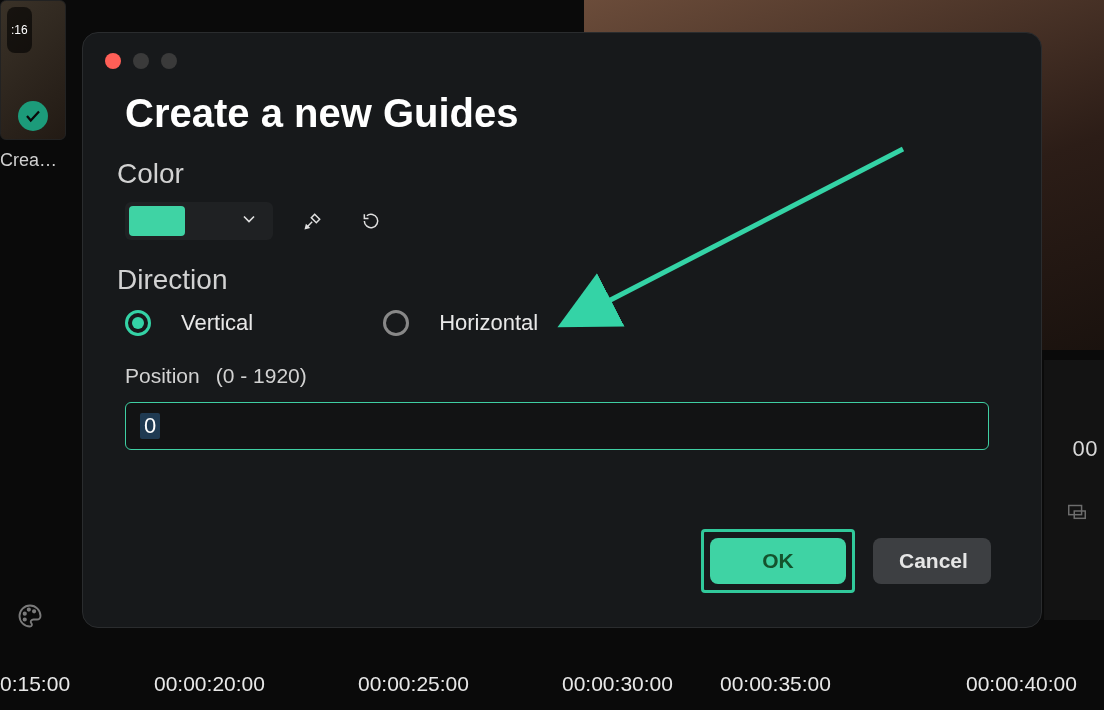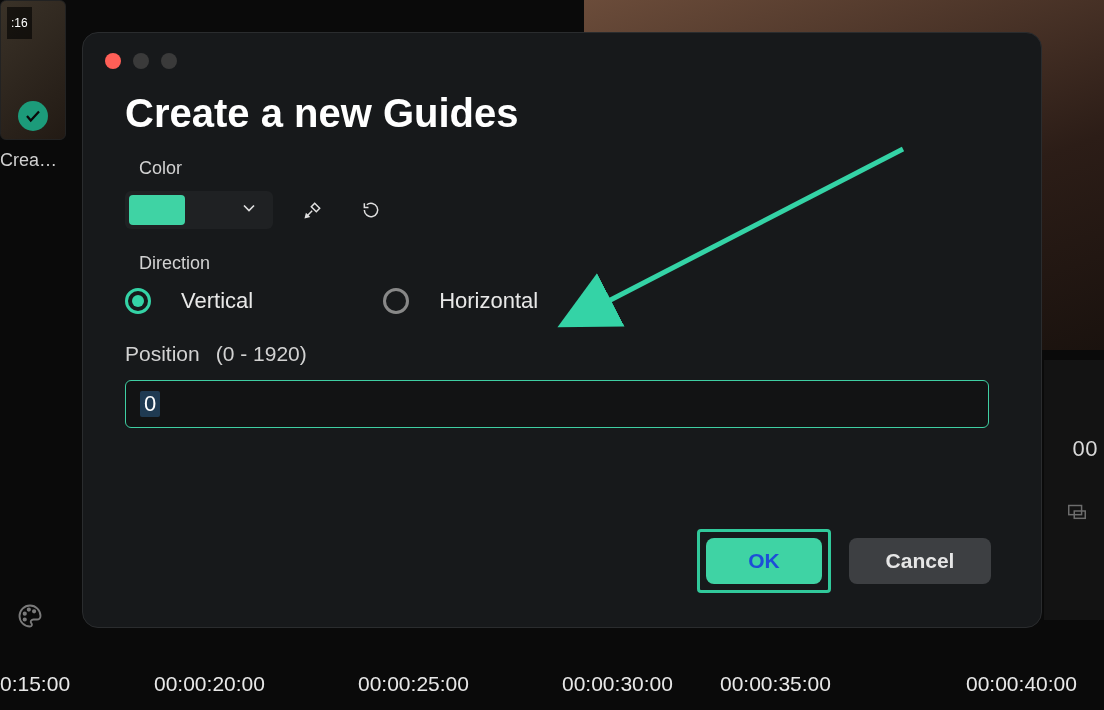--- a/index.html
+++ b/index.html
@@ -8,21 +8,21 @@
 
   
   .bg { position: absolute; inset: 0; background: #0a0a0a; }
   .bg-top-left-clip {
     position: absolute; top: 0; left: 0; width: 66px; height: 140px;
     background: linear-gradient(135deg,#3a3228,#221a14);
     border: 1px solid #222; border-radius: 6px;
   }
   .bg-top-left-clip .badge {
     position: absolute; top: 6px; left: 6px;
-    background: rgba(0,0,0,0.6); color:#fff; font-size:12px; padding:9px 4px; border-radius:0;
+    background: rgba(0,0,0,0.6); color:#fff; font-size:12px; padding:16px 4px; border-radius:8px;
   }
   .bg-top-left-clip .check {
     position: absolute; bottom: 8px; left: 50%; transform: translateX(-50%);
     width: 30px; height: 30px; border-radius: 50%; background: #1c9b7a;
     display:flex; align-items:center; justify-content:center;
   }
   .bg-top-left-clip .check svg { width:18px; height:18px; stroke:#0a0a0a; }
   .bg-label { position:absolute; top:150px; left:0; width:66px; font-size:18px; color:#d0d0d0; white-space:nowrap; overflow:hidden; text-overflow:ellipsis; }
 
   .bg-right-panel {
@@ -56,21 +56,21 @@
   .traffic { display:flex; gap:12px; margin-bottom:10px; margin-left:-6px; }
   .traffic span { width:16px; height:16px; border-radius:50%; display:inline-block; }
   .tl-close { background:#ff5f57; }
   .tl-min   { background:#3a3a3a; }
   .tl-max   { background:#3a3a3a; }
 
   .modal h1 {
     font-size:40px; font-weight:700; color:#fff; margin:22px 0 22px 14px;
   }
 
-  .section-label { font-size:18px; color:#d2d2d2; margin-left:28px; }
+  .section-label { font-size:28px; color:#d2d2d2; margin-left:6px; }
 
   .color-row { display:flex; align-items:center; gap:22px; margin:12px 0 24px 14px; }
   .color-picker {
     width:148px; height:38px; background:#1f2123; border-radius:6px;
     display:flex; align-items:center; padding:4px; gap:10px; cursor:pointer;
   }
   .swatch { width:56px; height:30px; border-radius:4px; }
   .chev { margin-left:auto; margin-right:10px; }
   .chev svg, .eyedrop svg, .reset svg { width:20px; height:20px; stroke:#e0e0e0; fill:none; }
   .eyedrop, .reset { width:36px; height:36px; display:flex; align-items:center; justify-content:center; cursor:pointer; }
@@ -98,22 +98,22 @@
   }
 
   .btn-row {
     position:absolute; right:50px; bottom:34px; display:flex; gap:18px; align-items:center;
   }
   .ok-wrap { border:3px solid #31c99b; padding:6px; border-radius:4px; }
   .btn {
     height:46px; border:none; border-radius:8px; font-size:21px; font-weight:600;
     padding:0 26px; cursor:pointer;
   }
-  .btn-ok { background:#3fd3a4; color:#1d4ed8; width:116px; }
-  .btn-cancel { background:#3d3f42; color:#e6e6e6; width:142px; }
+  .btn-ok { background:#3fd3a4; color:#14532d; width:136px; }
+  .btn-cancel { background:#3d3f42; color:#e6e6e6; width:118px; }
 
   
   .arrow {
     position:absolute; left:400px; top:106px; width:430px; height:200px; pointer-events:none;
   }
   .arrow svg { width:100%; height:100%; }
 
   
   .bg-snap-icon { position:absolute; right:16px; top:500px; opacity:0.6; }
   .bg-snap-icon svg { width:22px; height:22px; stroke:#aaa; fill:none; }

